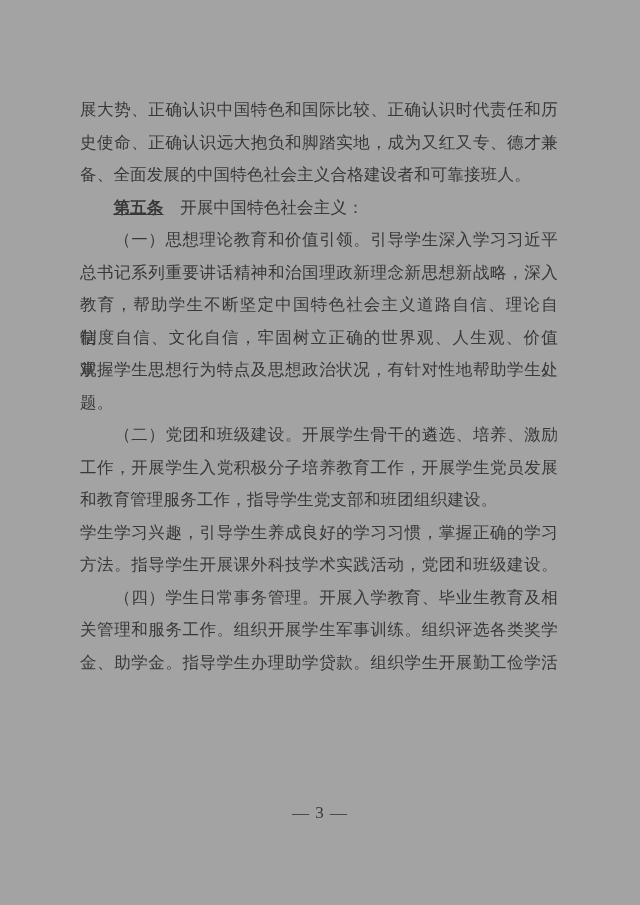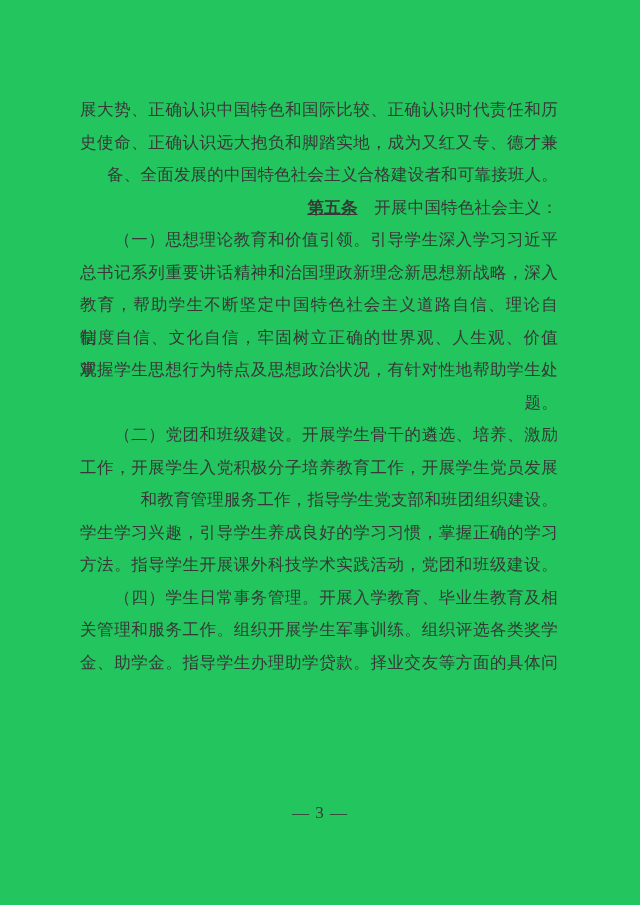--- a/index.html
+++ b/index.html
@@ -13,35 +13,35 @@
     position: relative;
     overflow: hidden;
     font-family: "Liberation Serif", "DejaVu Serif", serif;
   }
   .page {
     position: absolute;
     left: 0;
     top: 0;
     width: 640px;
     height: 905px;
-    background: #22c55e;
+    background: #a3a3a3;
   }
   .text-block {
     position: absolute;
     left: 80px;
     top: 94px;
     width: 478px;
     color: #383838;
     font-size: 16.5px;
   }
   .line {
     height: 32.5px;
     line-height: 32.5px;
     letter-spacing: 0.2px;
-    text-align: right;
+    text-align: left;
   }
   .line.j {
     text-align: justify;
     text-align-last: justify;
   }
   .line .b {
     font-weight: bold;
     text-decoration: underline;
   }
   .footer {
@@ -71,16 +71,16 @@
       <div class="line j">制度自信、文化自信，牢固树立正确的世界观、人生观、价值观。</div>
       <div class="line j">掌握学生思想行为特点及思想政治状况，有针对性地帮助学生处</div>
       <div class="line">题。</div>
       <div class="line j">　　（二）党团和班级建设。开展学生骨干的遴选、培养、激励</div>
       <div class="line j">工作，开展学生入党积极分子培养教育工作，开展学生党员发展</div>
       <div class="line">和教育管理服务工作，指导学生党支部和班团组织建设。</div>
       <div class="line j">学生学习兴趣，引导学生养成良好的学习习惯，掌握正确的学习</div>
       <div class="line j">方法。指导学生开展课外科技学术实践活动，党团和班级建设。</div>
       <div class="line j">　　（四）学生日常事务管理。开展入学教育、毕业生教育及相</div>
       <div class="line j">关管理和服务工作。组织开展学生军事训练。组织评选各类奖学</div>
-      <div class="line j">金、助学金。指导学生办理助学贷款。择业交友等方面的具体问</div>
+      <div class="line j">金、助学金。指导学生办理助学贷款。组织学生开展勤工俭学活</div>
     </div>
   <div class="footer">— 3 —</div>
 </div>
 
 </body></html>

